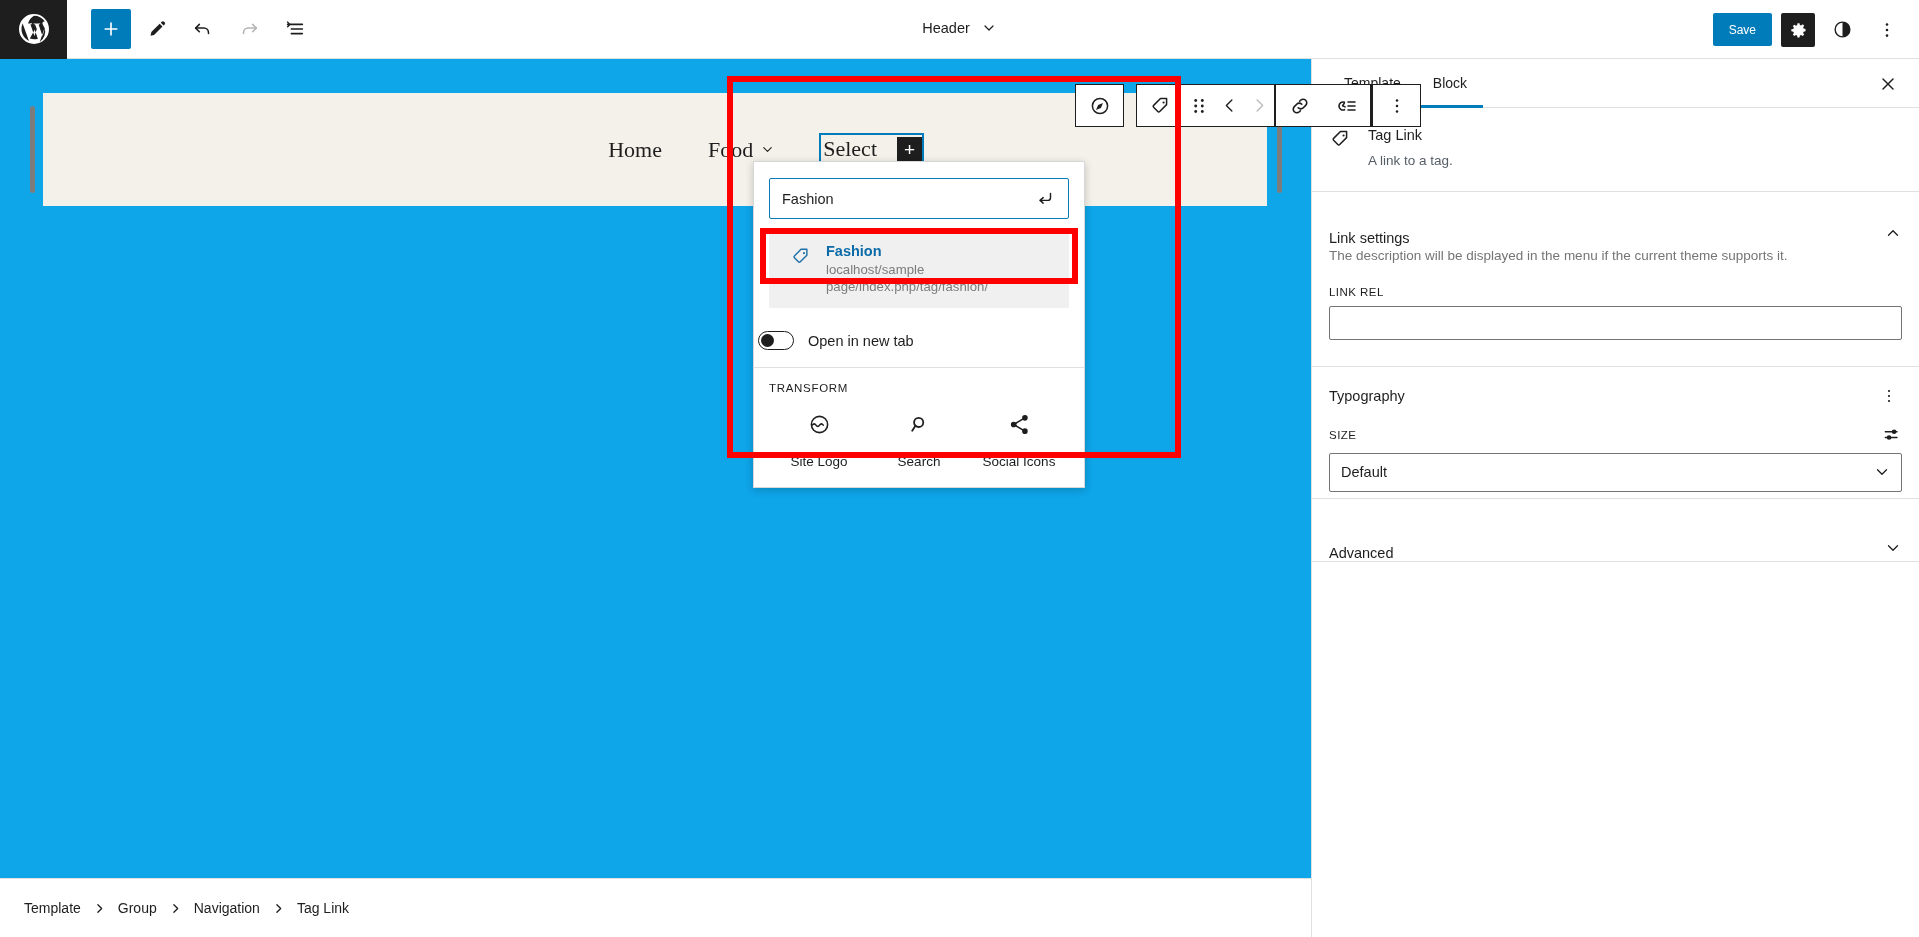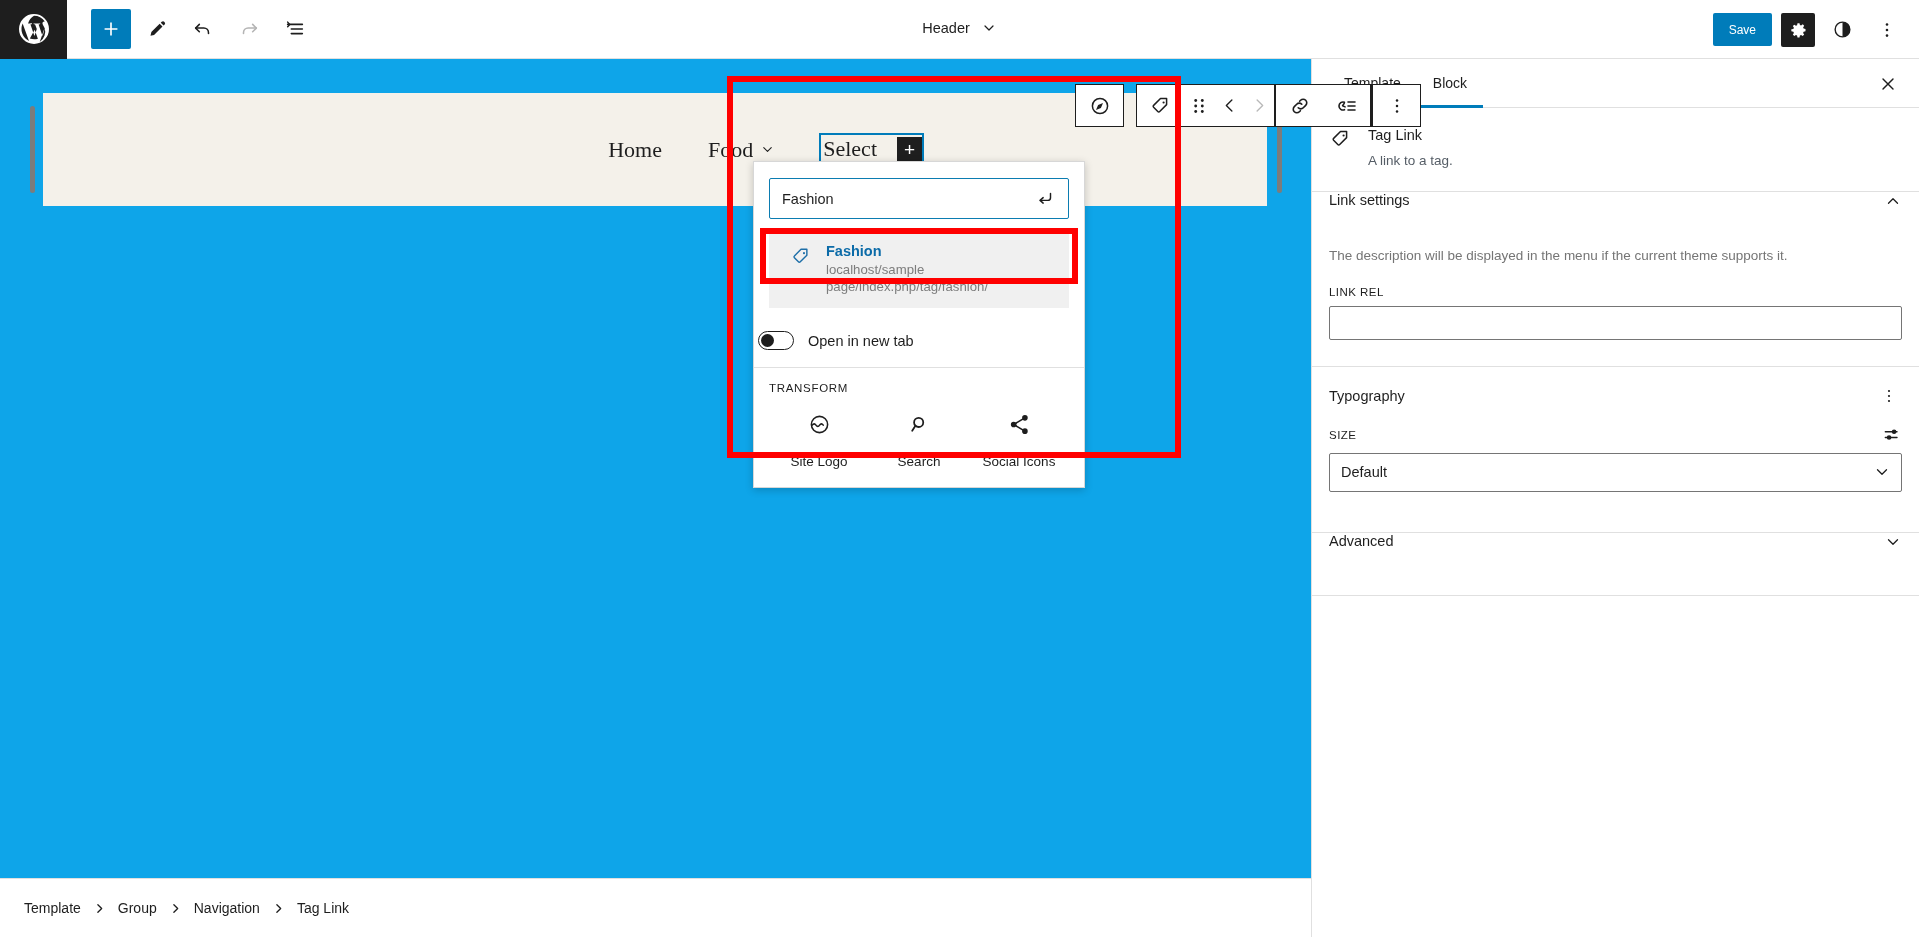--- a/index.html
+++ b/index.html
@@ -184,21 +184,21 @@
     background: transparent; border: none; color: #1e1e1e;
   }
   .sb-blockcard {
     display: flex; gap: 15px; padding: 18px 17px 22px 17px; border-bottom: 1px solid #e0e0e0;
   }
   .sb-block-name { font-size: 14.5px; color: #1e1e1e; line-height: 1.3; }
   .sb-block-desc { font-size: 13.5px; color: #555d66; margin-top: 7px; line-height: 1.3; }
 
   .sb-panel { border-bottom: 1px solid #e0e0e0; padding: 0 17px; }
   .sb-panel-head {
-    display: flex; align-items: flex-start; justify-content: space-between;
+    display: flex; align-items: flex-end; justify-content: space-between;
     height: 54px; cursor: pointer;
   }
   .sb-panel-title { font-size: 14.5px; color: #1e1e1e; }
   .sb-field { margin-bottom: 20px; }
   .sb-label {
     font-size: 11.5px; color: #1e1e1e; letter-spacing: .04em; display: block; margin-bottom: 8px;
   }
   .sb-textarea {
     width: 100%; height: 86px; border: 1px solid #757575; border-radius: 2px;
     resize: vertical; padding: 7px 9px; font-family: "Liberation Sans", sans-serif;
@@ -208,21 +208,21 @@
   .sb-input {
     width: 100%; height: 34px; border: 1px solid #757575; border-radius: 2px;
     padding: 0 9px; font-family: "Liberation Sans", sans-serif; font-size: 14px; outline: none;
   }
   .typo-head {
     display: flex; align-items: center; justify-content: space-between; height: 58px;
   }
   .size-row { display: flex; align-items: center; justify-content: space-between; margin-bottom: 8px; }
   .select-shell {
     position: relative; width: 100%; height: 39px; border: 1px solid #757575; border-radius: 2px;
-    display: flex; align-items: center; padding: 0 11px; cursor: pointer; margin-bottom: 40px;
+    display: flex; align-items: center; padding: 0 11px; cursor: pointer; margin-bottom: 6px;
   }
   .select-shell span { font-size: 14.5px; color: #1e1e1e; }
   .select-shell .chev { position: absolute; right: 10px; color: #1e1e1e; display: flex; }
 
   
   .breadcrumb {
     position: absolute; bottom: 0; left: 0; width: 1311px; height: 59px;
     background: #fff; border-top: 1px solid #e0e0e0;
     display: flex; align-items: center; gap: 10px; padding-left: 22px;
     font-size: 14px; color: #1e1e1e;

